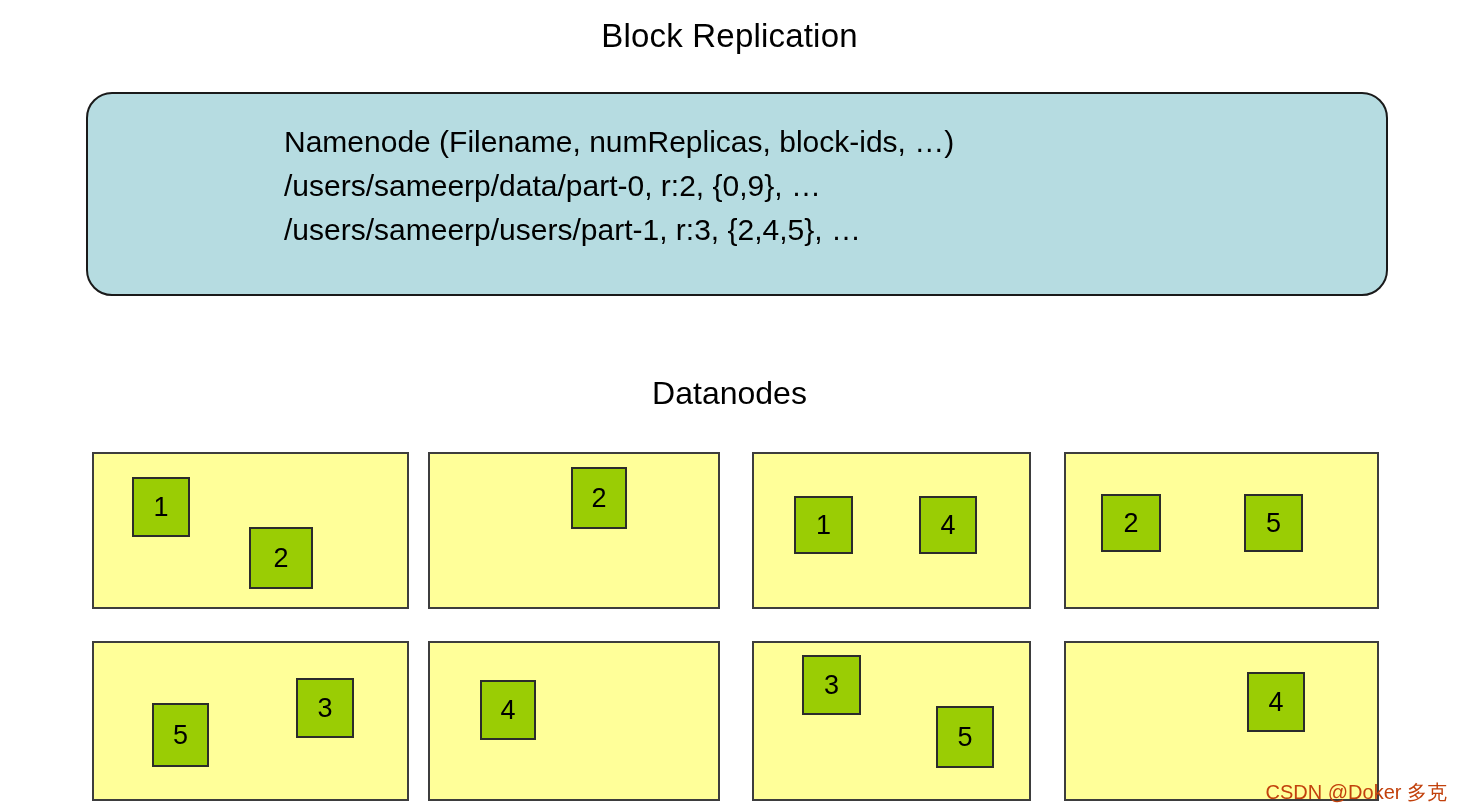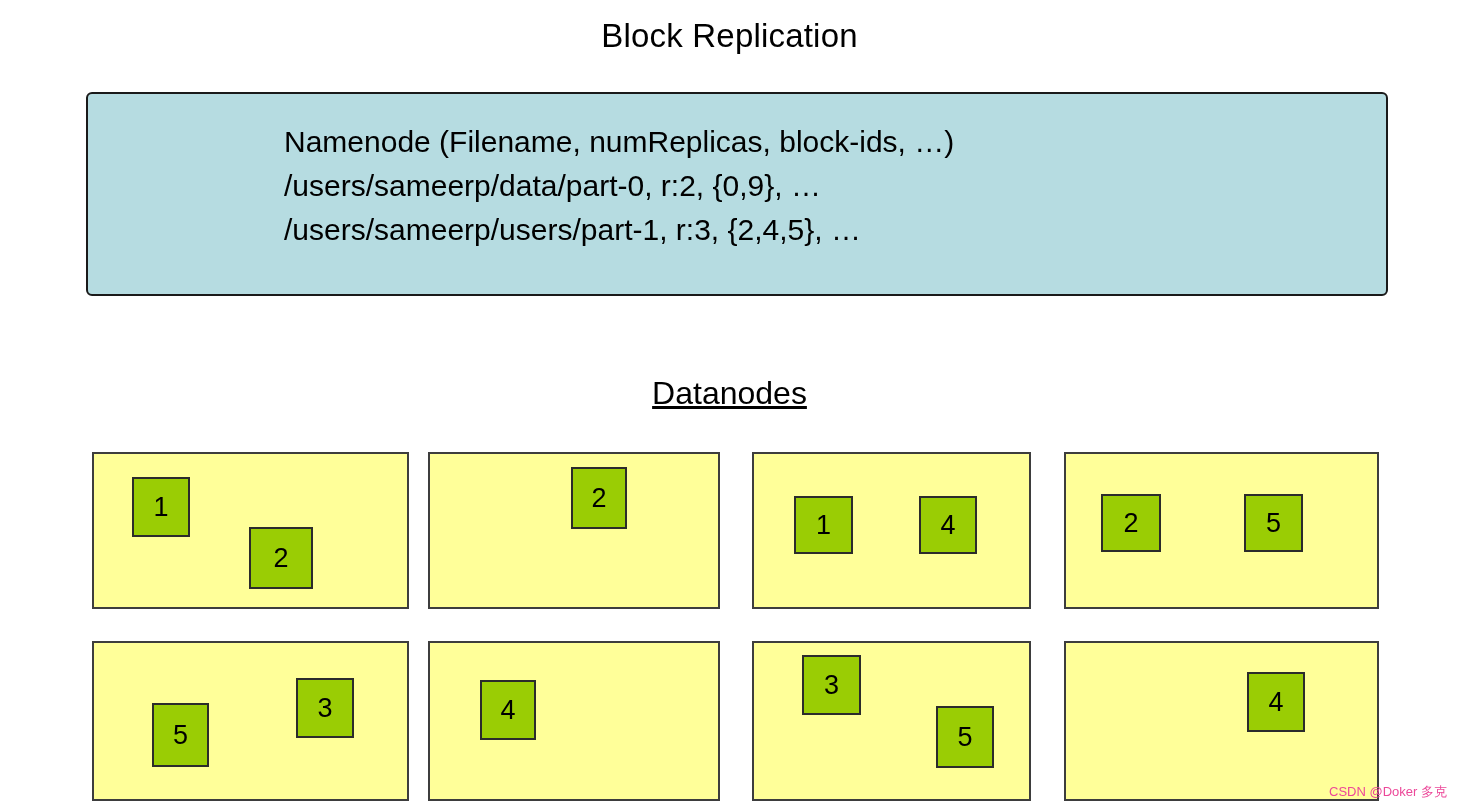--- a/index.html
+++ b/index.html
@@ -37,21 +37,21 @@
 
   
   #namenode-box {
     position: absolute;
     left: 86px;
     top: 92px;
     width: 1302px;
     height: 204px;
     background: #b6dce1;
     border: 2px solid #1a1a1a;
-    border-radius: 6px;
+    border-radius: 26px;
     box-sizing: border-box;
   }
   #namenode-text {
     position: absolute;
     left: 196px;
     top: 26px;
     font-size: 30px;
     line-height: 44px;
     font-weight: 400;
     color: #000000;
@@ -67,21 +67,20 @@
     position: absolute;
     left: 0;
     top: 373px;
     width: 1459px;
     text-align: center;
     font-size: 32px;
     line-height: 40px;
     font-weight: 400;
     color: #000000;
     white-space: nowrap;
-    text-decoration: underline;
   }
 
   
   .datanode {
     position: absolute;
     background: #ffff99;
     border: 2px solid #3d3d3d;
     box-sizing: border-box;
   }
 
@@ -98,23 +97,23 @@
     line-height: 1;
     font-weight: 400;
     color: #000000;
   }
 
   
   #watermark {
     position: absolute;
     right: 12px;
     bottom: 6px;
-    font-size: 13px;
+    font-size: 20px;
     line-height: 24px;
-    color: #ec4899;
+    color: #c2410c;
     white-space: nowrap;
     pointer-events: none;
   }
 </style>
 </head>
 <body>
 
 <div id="canvas">
 
   <div id="page-title">Block Replication</div>

